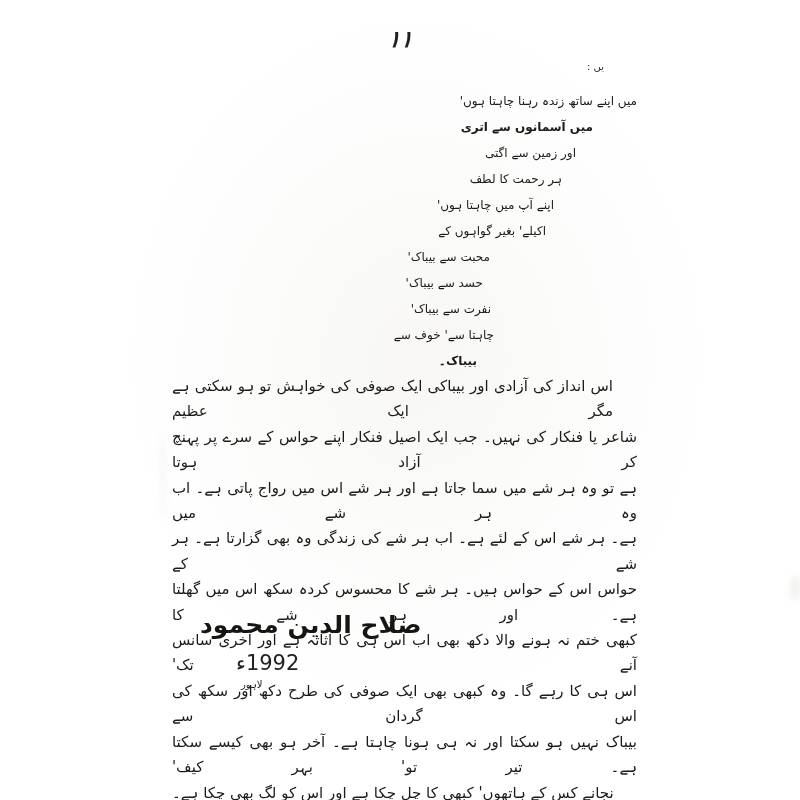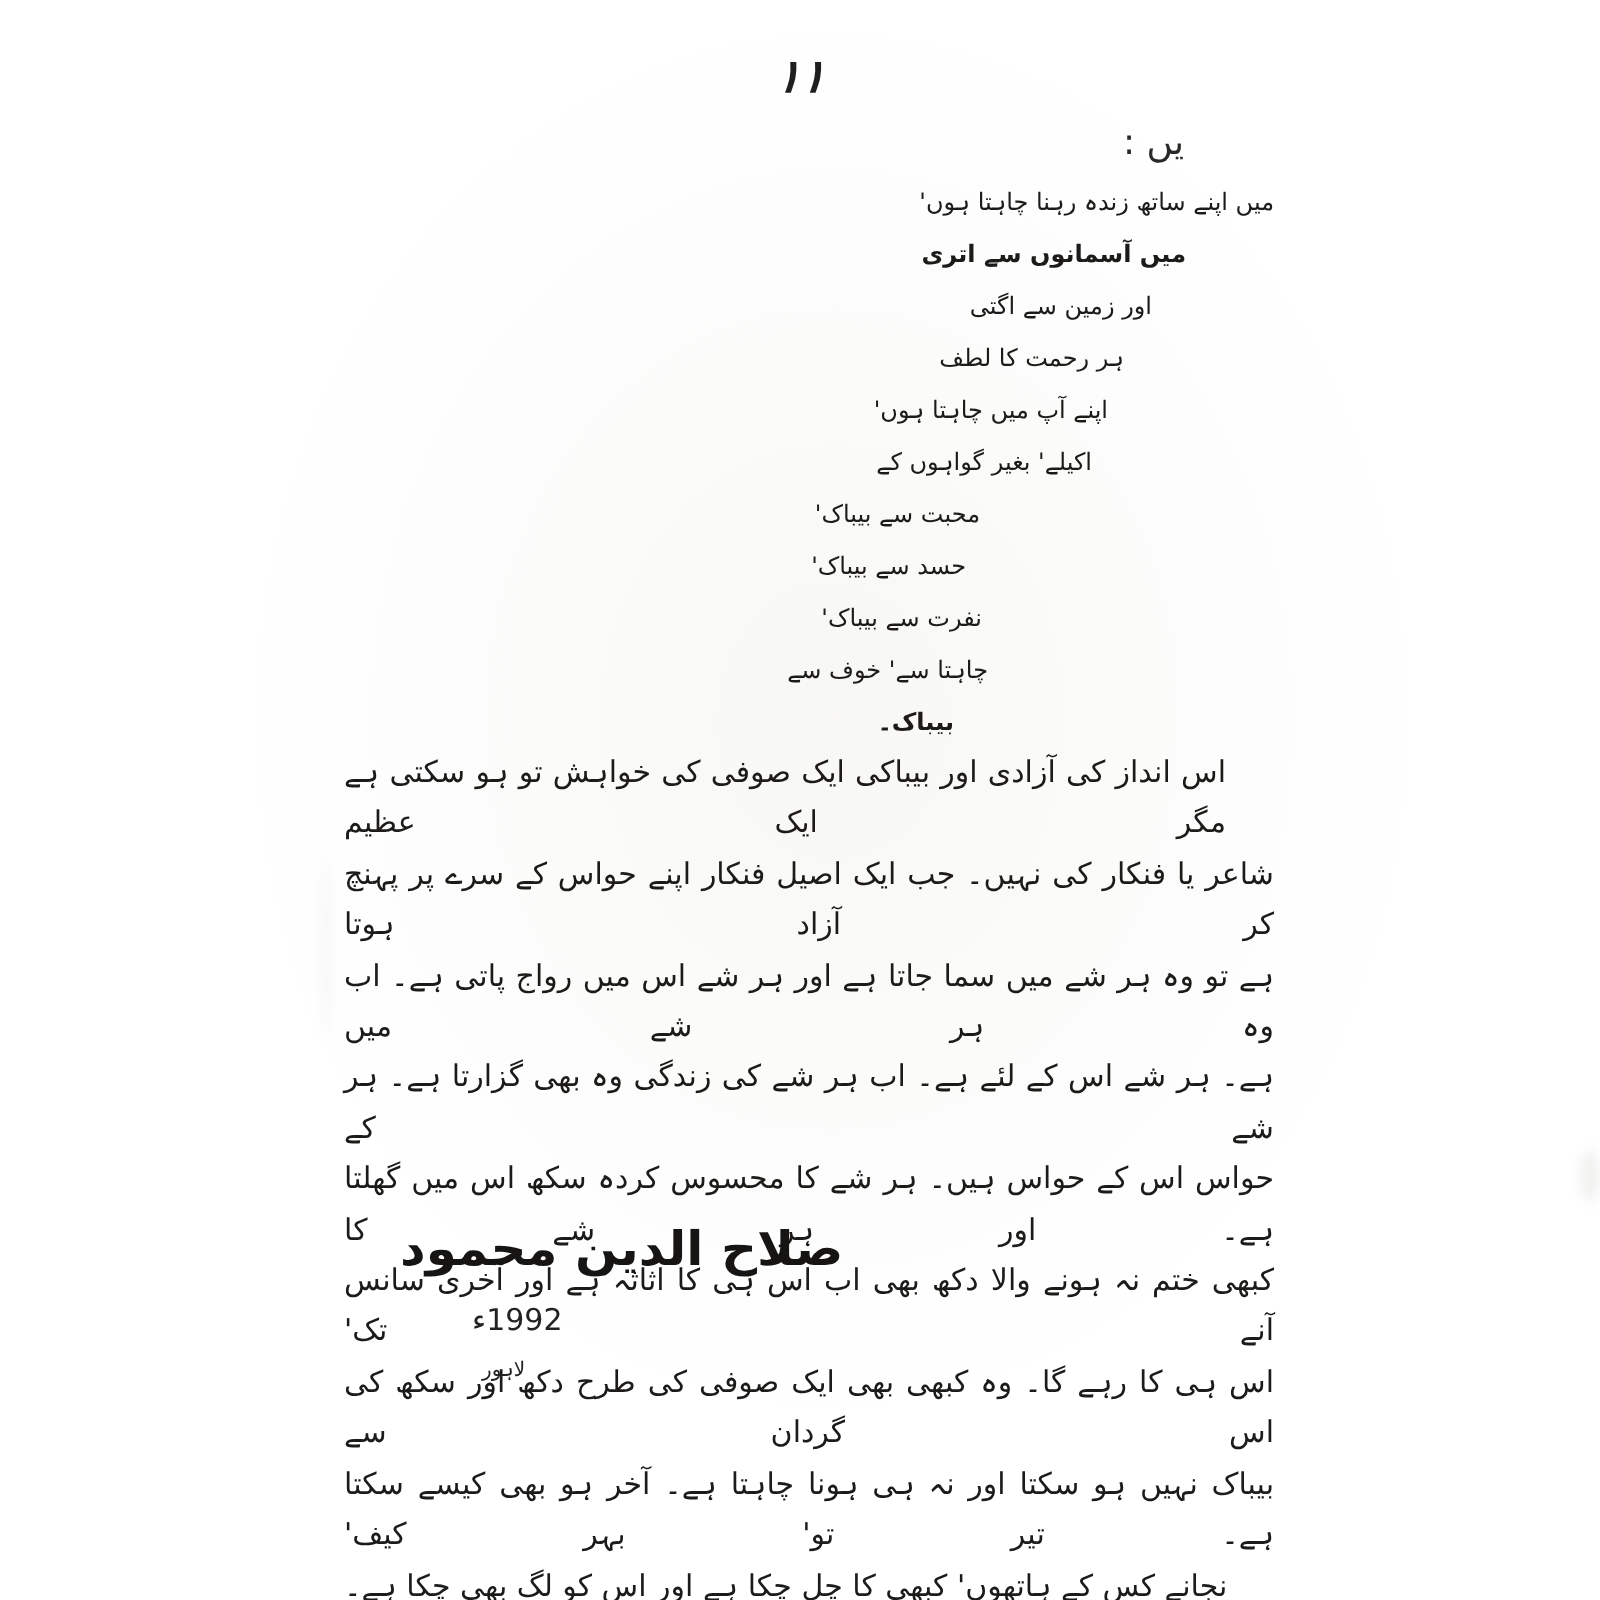--- a/index.html
+++ b/index.html
@@ -28,24 +28,24 @@
     font-size: 23px;
     font-weight: 600;
     font-style: italic;
     letter-spacing: 3px;
     color: #201f1d;
     transform: skewX(-6deg);
   }
   
   .fragment {
     position: absolute;
-    right: 208px;
+    right: 196px;
     top: 61px;
     direction: rtl;
-    font-size: 18px;
+    font-size: 10px;
     color: #2a2926;
   }
   
   .poem {
     position: absolute;
     right: 163px;
     top: 88px;
     direction: rtl;
     text-align: right;
     font-size: 12px;
@@ -91,21 +91,21 @@
     font-size: 25px;
     font-weight: bold;
     color: #161513;
     transform: scaleY(0.95);
   }
   .year {
     position: absolute;
     left: 236px;
     top: 651px;
     direction: rtl;
-    font-size: 15px;
+    font-size: 21px;
     color: #232220;
   }
   .city {
     position: absolute;
     left: 241px;
     top: 679px;
     direction: rtl;
     font-size: 10px;
     color: #232220;
   }

